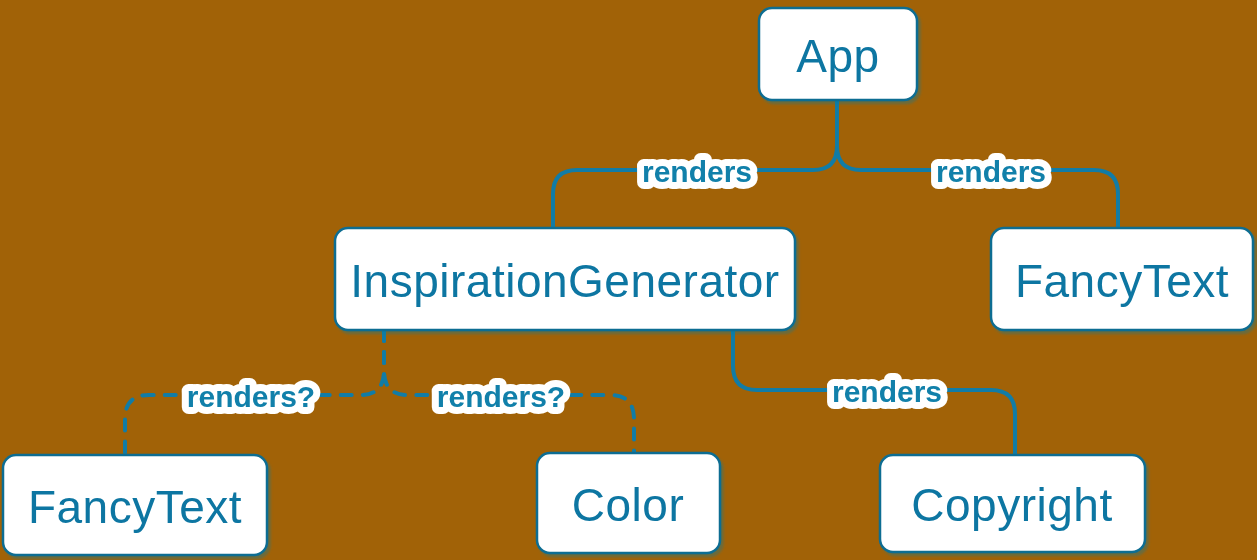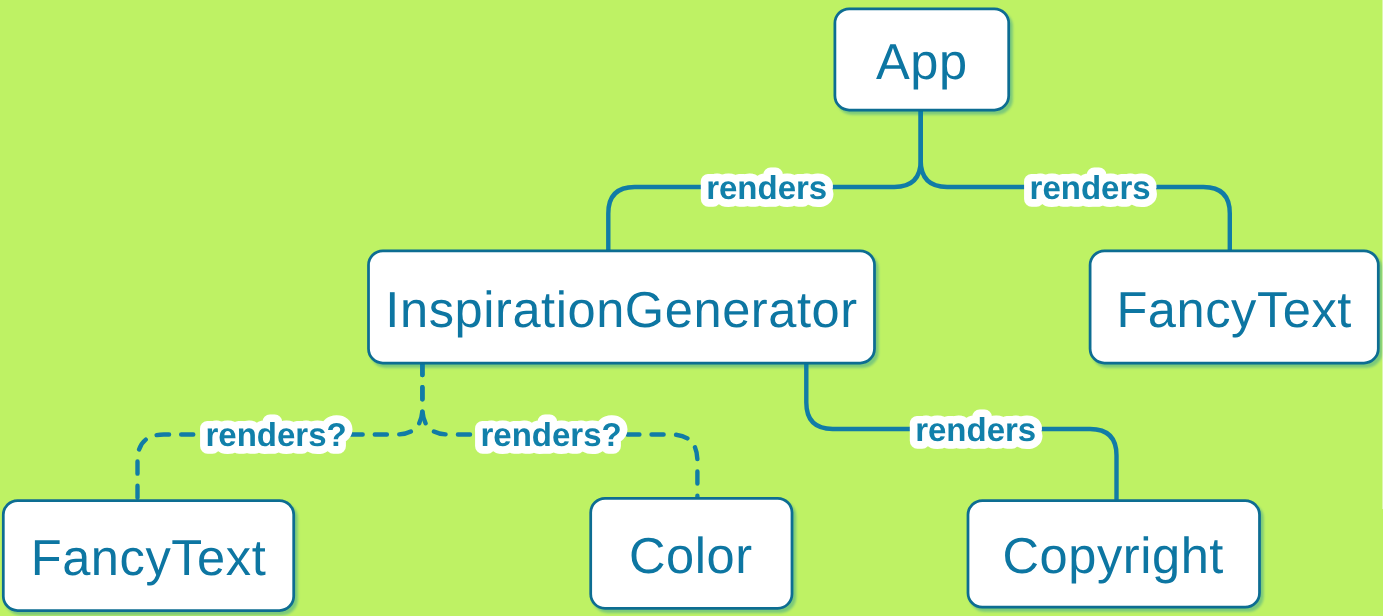--- a/index.html
+++ b/index.html
@@ -5,21 +5,21 @@
   html, body {
     margin: 0;
     padding: 0;
     background: #ffffff;
     font-family: "Liberation Sans", sans-serif;
   }
   .stage {
     position: relative;
     width: 1257px;
     height: 560px;
-    background: #bef264;
+    background: #a16207;
     overflow: hidden;
   }
   svg { display: block; }
   .edge {
     fill: none;
     stroke: #117ca6;
     stroke-width: 4;
     stroke-linecap: round;
     stroke-linejoin: round;
   }

